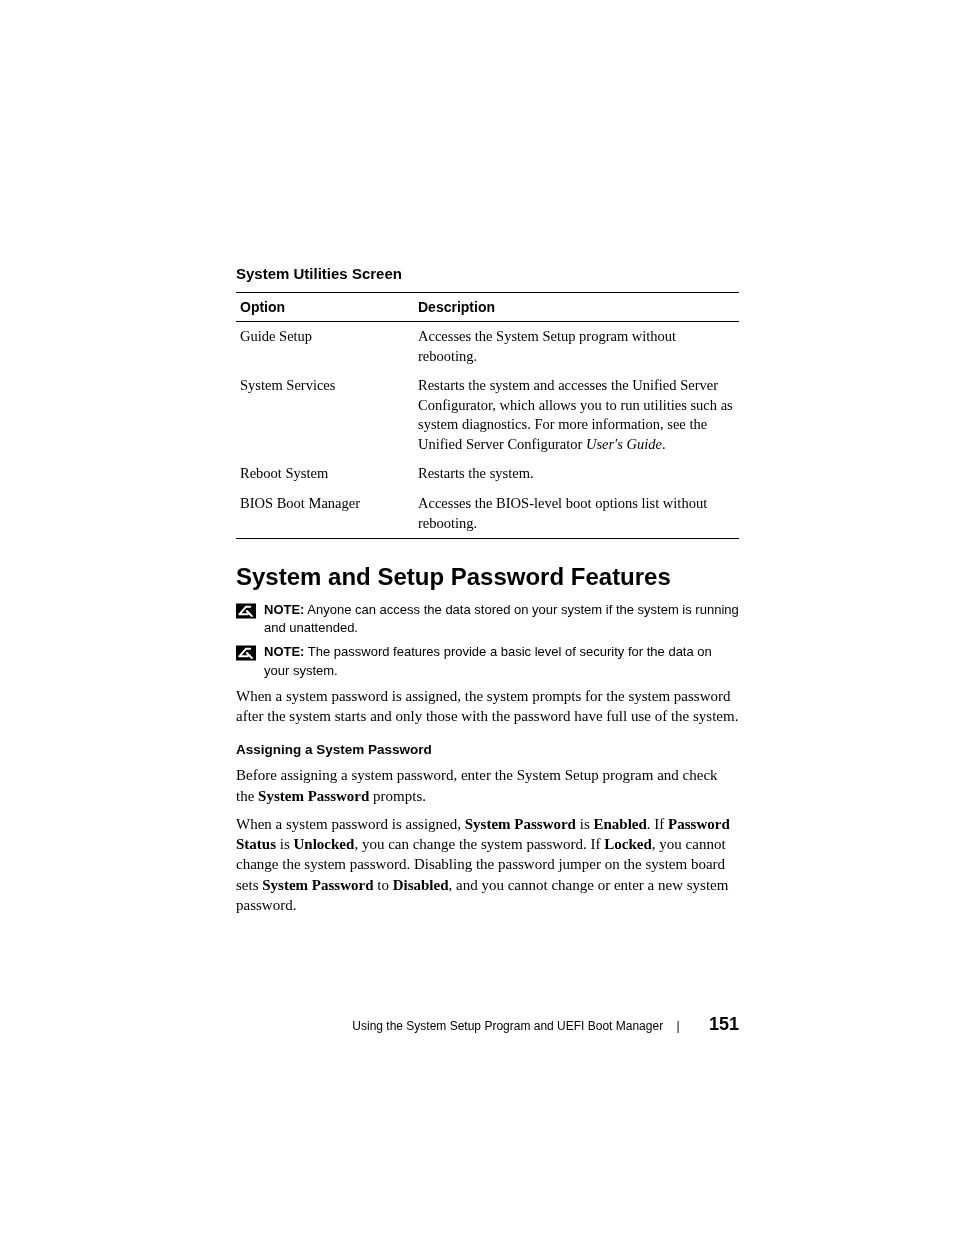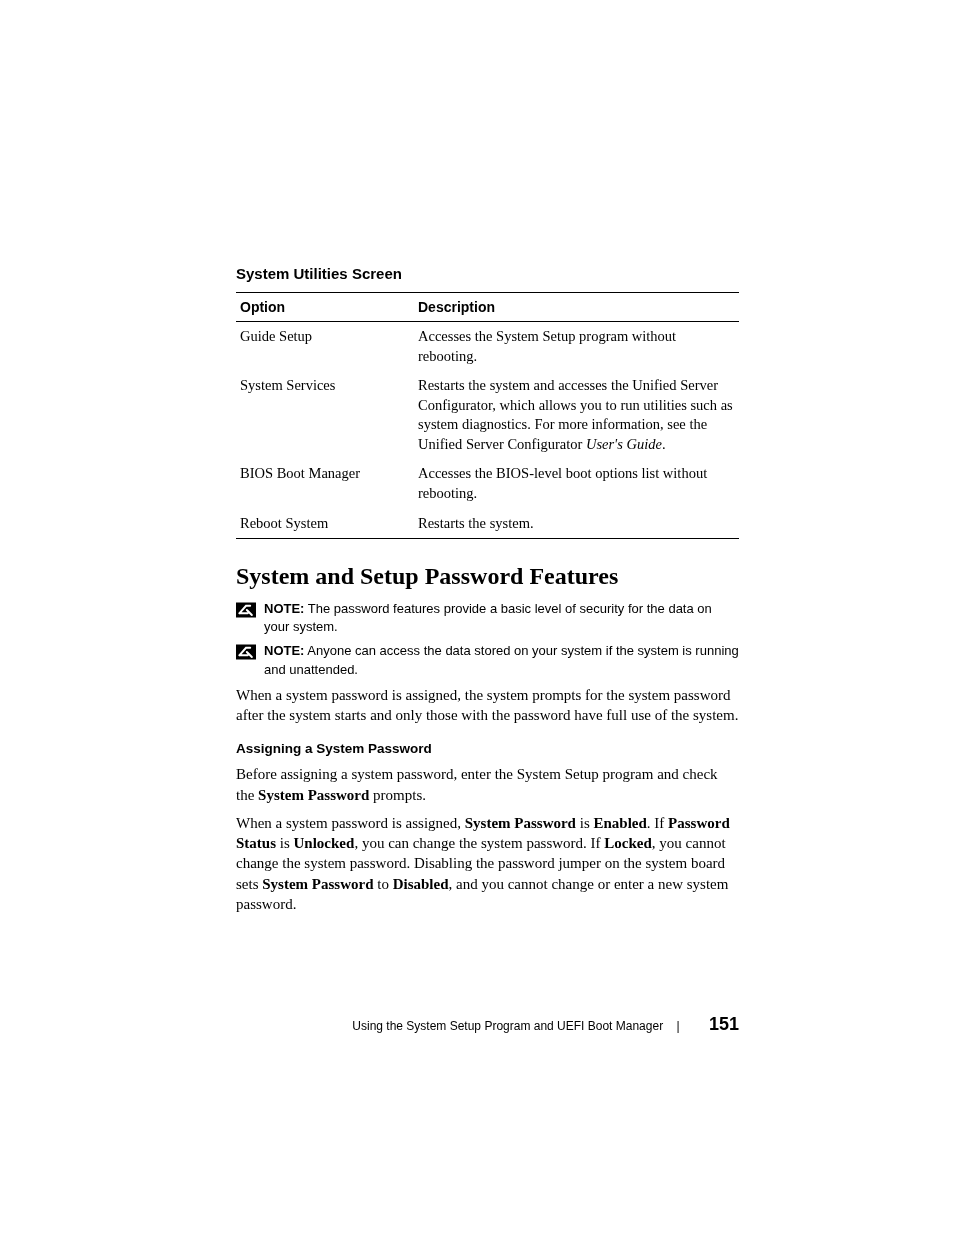--- a/index.html
+++ b/index.html
@@ -43,21 +43,21 @@
   tbody td {
     padding: 5px 4px;
     vertical-align: top;
     line-height: 1.35;
   }
   tbody tr:last-child td {
     border-bottom: 1px solid #000;
   }
   .col-option { width: 170px; }
   .h1 {
-    font-family: Liberation Serif, serif;
+    font-family: Liberation Sans, sans-serif;
     font-weight: bold;
     font-size: 24px;
     margin-top: 24px;
     margin-bottom: 10px;
   }
   .body-text {
     font-size: 15px;
     line-height: 1.35;
     margin: 0 0 8px 0;
   }
@@ -132,57 +132,57 @@
         <td>Guide Setup</td>
         <td>Accesses the System Setup program without rebooting.</td>
       </tr>
       <tr>
         <td>System Services</td>
         <td>
           <span>Restarts the system and accesses the Unified Server Configurator, which allows you to run utilities such as system diagnostics. For more information, see the Unified Server Configurator </span><span class="italic">User's Guide</span><span>.</span>
         </td>
       </tr>
       <tr>
+        <td>Reboot System</td>
+        <td>Restarts the system.</td>
+      </tr>
+      <tr>
         <td>BIOS Boot Manager</td>
         <td>Accesses the BIOS-level boot options list without rebooting.</td>
       </tr>
-      <tr>
-        <td>Reboot System</td>
-        <td>Restarts the system.</td>
-      </tr>
     </tbody>
   </table>
 
   <div class="h1">System and Setup Password Features</div>
 
+
+  <div class="note-block">
+    <span class="note-icon">
+      <svg viewBox="0 0 24 18" width="20" height="16">
+        <rect x="0" y="0" width="24" height="18" fill="#000"></rect>
+        <path d="M4 13 L12 4 L17 4 M4 13 L14 13 M13 9 L19 15" stroke="#fff" stroke-width="2.4" fill="none" stroke-linecap="round"></path>
+      </svg>
+    </span>
+    <div class="note-text">
+      <span class="bold">NOTE:</span><span> Anyone can access the data stored on your system if the system is running and unattended.</span>
+    </div>
+  </div>
 
   <div class="note-block">
     <span class="note-icon">
       <svg viewBox="0 0 24 18" width="20" height="16">
         <rect x="0" y="0" width="24" height="18" fill="#000"></rect>
         <path d="M4 13 L12 4 L17 4 M4 13 L14 13 M13 9 L19 15" stroke="#fff" stroke-width="2.4" fill="none" stroke-linecap="round"></path>
       </svg>
     </span>
     <div class="note-text">
       <span class="bold">NOTE:</span><span> The password features provide a basic level of security for the data on your system.</span>
     </div>
   </div>
 
-  <div class="note-block">
-    <span class="note-icon">
-      <svg viewBox="0 0 24 18" width="20" height="16">
-        <rect x="0" y="0" width="24" height="18" fill="#000"></rect>
-        <path d="M4 13 L12 4 L17 4 M4 13 L14 13 M13 9 L19 15" stroke="#fff" stroke-width="2.4" fill="none" stroke-linecap="round"></path>
-      </svg>
-    </span>
-    <div class="note-text">
-      <span class="bold">NOTE:</span><span> Anyone can access the data stored on your system if the system is running and unattended.</span>
-    </div>
-  </div>
-
 
   <p class="body-text">When a system password is assigned, the system prompts for the system password after the system starts and only those with the password have full use of the system.</p>
 
   <div class="h3">Assigning a System Password</div>
 
   <p class="body-text">
     <span>Before assigning a system password, enter the System Setup program and check the </span><span class="bold">System Password</span><span> prompts.</span>
   </p>
 
   <p class="body-text">

